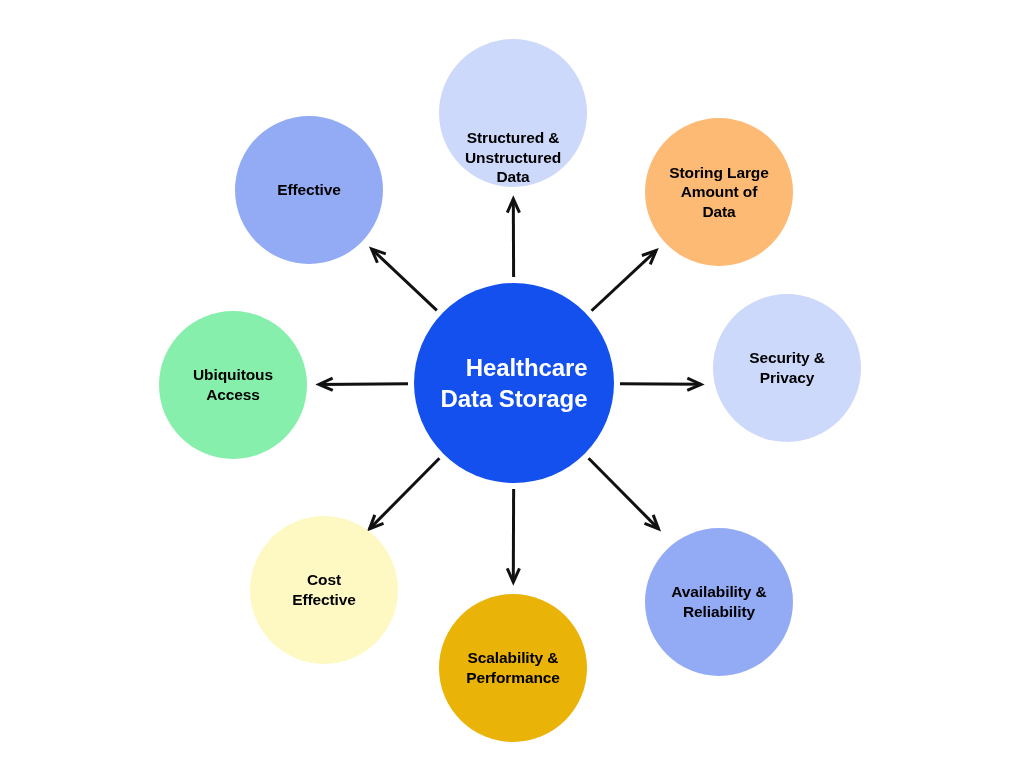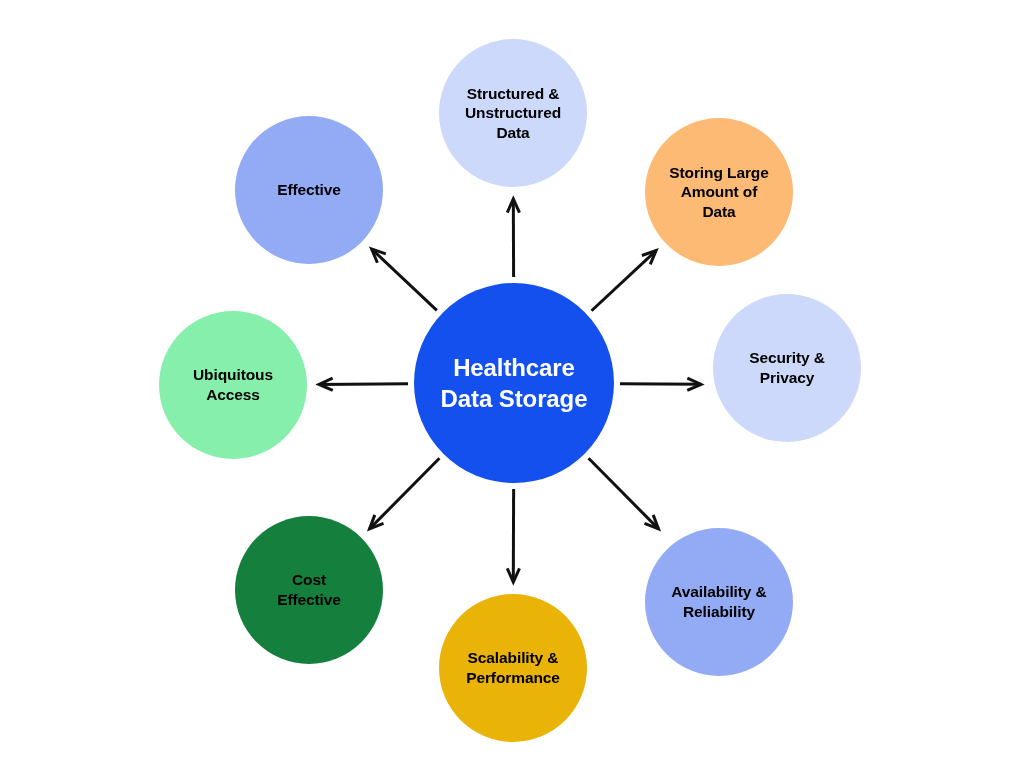--- a/index.html
+++ b/index.html
@@ -32,20 +32,21 @@
     box-sizing: border-box;
   }
   .node-label {
     font-weight: bold;
     line-height: 1.26;
     letter-spacing: -0.1px;
     white-space: pre-line;
   }
   .hub {
     z-index: 3;
+    text-align: right;
   }
   .hub .node-label {
     color: #ffffff;
     font-size: 24px;
     line-height: 1.3;
   }
   .spoke {
     z-index: 2;
   }
   .spoke .node-label {
@@ -87,21 +88,21 @@
         <line x1="408.0026847677427" y1="383.7544292899093" x2="318.99782179220875" y2="384.3879158591302" stroke="#111111" stroke-width="3"></line>
         <polyline points="332.65027695432906,378.17418364360185 318.99782179220875,384.3879158591302 332.7373410380238,390.406687402716" fill="none" stroke="#111111" stroke-width="3" stroke-linecap="butt" stroke-linejoin="miter"></polyline>
       </g>
       <g>
         <line x1="436.8218542553085" y1="310.3395993720709" x2="371.6162314532403" y2="248.9508910754896" stroke="#111111" stroke-width="3"></line>
         <polyline points="385.7811204899606,253.88606266089582 371.6162314532403,248.9508910754896 377.3958267504698,262.792721814241" fill="none" stroke="#111111" stroke-width="3" stroke-linecap="butt" stroke-linejoin="miter"></polyline>
       </g>
     </svg>
 
   <div id="node-layer">
-      <div class="node spoke" style="left: 439px; top: 39px; width: 148px; height: 148px; background: rgb(204, 217, 250);">
+      <div class="node spoke" style="left: 439px; top: 39px; width: 148px; height: 148px; background: rgb(204, 217, 250); align-items: flex-end;">
         <div class="node-label">Structured &amp;
 Unstructured
 Data</div>
       </div>
       <div class="node spoke" style="left: 645px; top: 118px; width: 148px; height: 148px; background: #fdba74;">
         <div class="node-label">Storing Large
 Amount of
 Data</div>
       </div>
       <div class="node spoke" style="left: 713px; top: 294px; width: 148px; height: 148px; background: rgb(204, 217, 250);">
@@ -109,21 +110,21 @@
 Privacy</div>
       </div>
       <div class="node spoke" style="left: 645px; top: 528px; width: 148px; height: 148px; background: rgb(147, 170, 245);">
         <div class="node-label">Availability &amp;
 Reliability</div>
       </div>
       <div class="node spoke" style="left: 439px; top: 594px; width: 148px; height: 148px; background: #eab308;">
         <div class="node-label">Scalability &amp;
 Performance</div>
       </div>
-      <div class="node spoke" style="left: 235px; top: 516px; width: 148px; height: 148px; background: #15803d;">
+      <div class="node spoke" style="left: 250px; top: 516px; width: 148px; height: 148px; background: #fef9c3;">
         <div class="node-label">Cost
 Effective</div>
       </div>
       <div class="node spoke" style="left: 159px; top: 311px; width: 148px; height: 148px; background: #86efac;">
         <div class="node-label">Ubiquitous
 Access</div>
       </div>
       <div class="node spoke" style="left: 235px; top: 116px; width: 148px; height: 148px; background: rgb(147, 170, 245);">
         <div class="node-label">Effective</div>
       </div>

